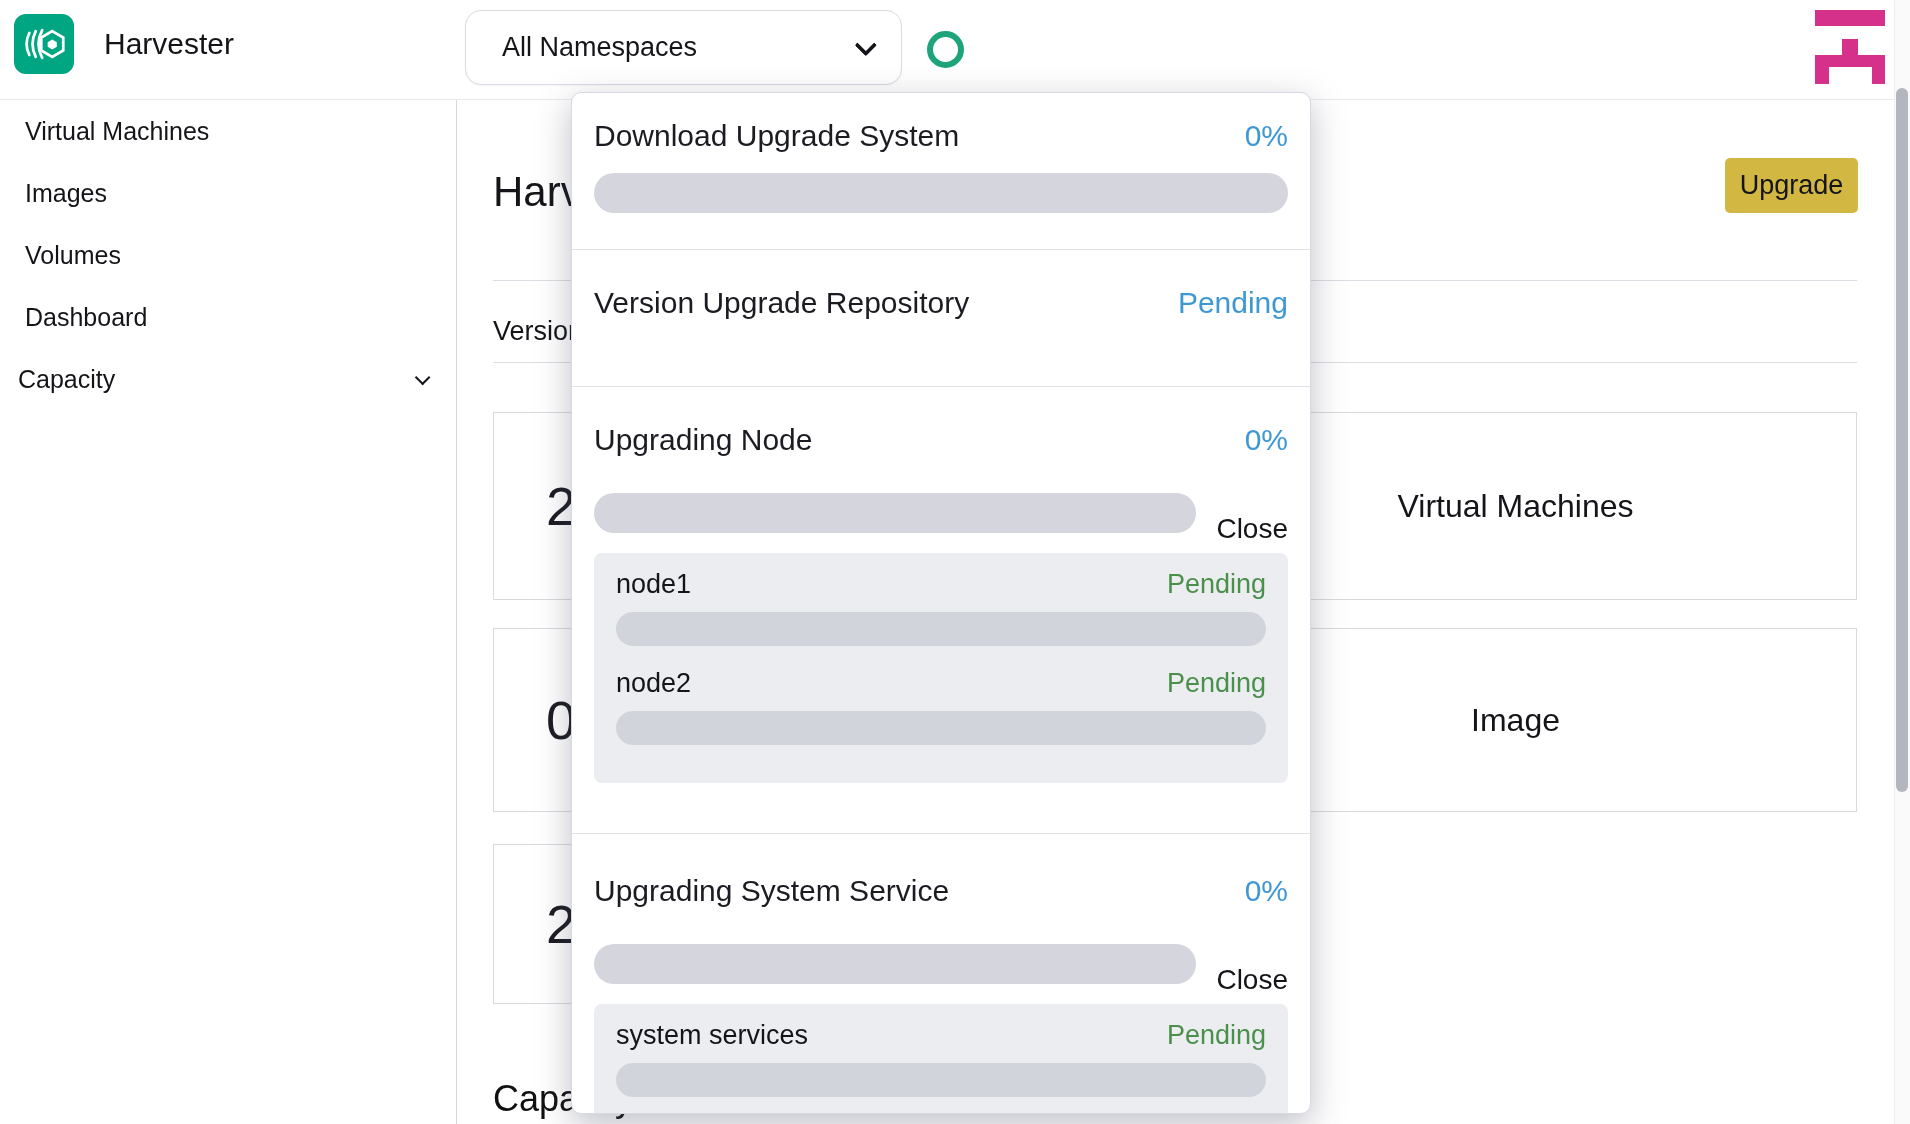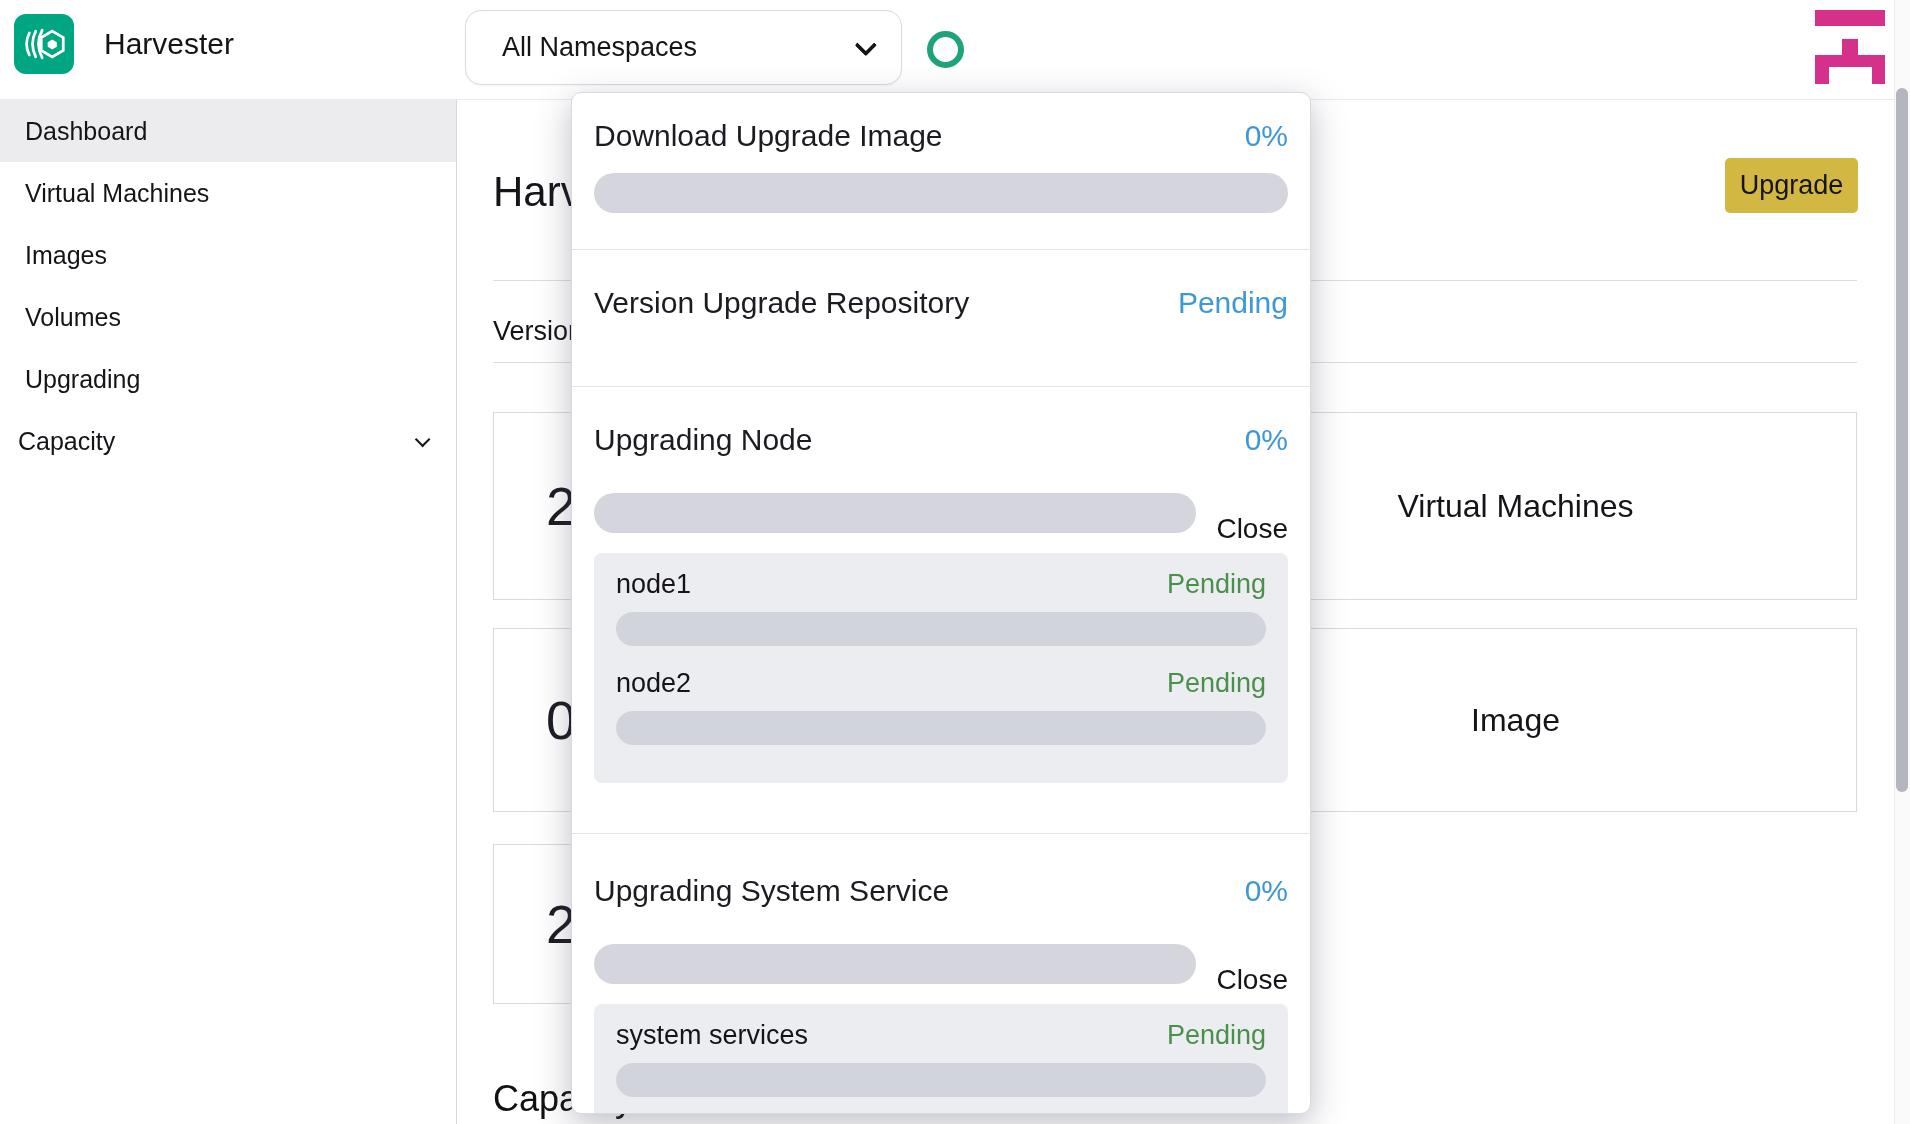--- a/index.html
+++ b/index.html
@@ -134,34 +134,31 @@
     <div class="avatar">
       <div class="p1"></div>
       <div class="p2"></div>
       <div class="p3">
           <div class="notch"></div>
         </div>
     </div>
   </div>
 
   <div class="sidebar">
-    <div class="side-item active">
+    <div class="side-item">
+      <span>Virtual Machines</span>
+    </div>
+    <div class="side-item">
+      <span>Images</span>
+    </div>
+    <div class="side-item">
+      <span>Volumes</span>
+    </div>
+    <div class="side-item">
       <span>Dashboard</span>
-    </div>
-    <div class="side-item">
-      <span>Virtual Machines</span>
-    </div>
-    <div class="side-item">
-      <span>Images</span>
-    </div>
-    <div class="side-item">
-      <span>Volumes</span>
-    </div>
-    <div class="side-item">
-      <span>Upgrading</span>
     </div>
     <div class="side-item group">
       <span>Capacity</span>
       <span class="chev-sm"></span>
     </div>
   </div>
 
   <div class="main">
     <div class="page-title">Harvester</div>
     <button class="upgrade-btn">Upgrade</button>
@@ -181,21 +178,21 @@
       <div class="count">2</div>
     </div>
 
     <div class="capacity">Capacity</div>
   </div>
 
   <div class="modal">
 
     <div class="msec s1 b">
       <div class="trow">
-        <span class="mtitle">Download Upgrade Image</span>
+        <span class="mtitle">Download Upgrade System</span>
         <span class="mstatus blue">0%</span>
       </div>
       <div class="pbar">
           <div class="fill"></div>
         </div>
     </div>
 
     <div class="msec s2 b">
       <div class="trow">
         <span class="mtitle">Version Upgrade Repository</span>

